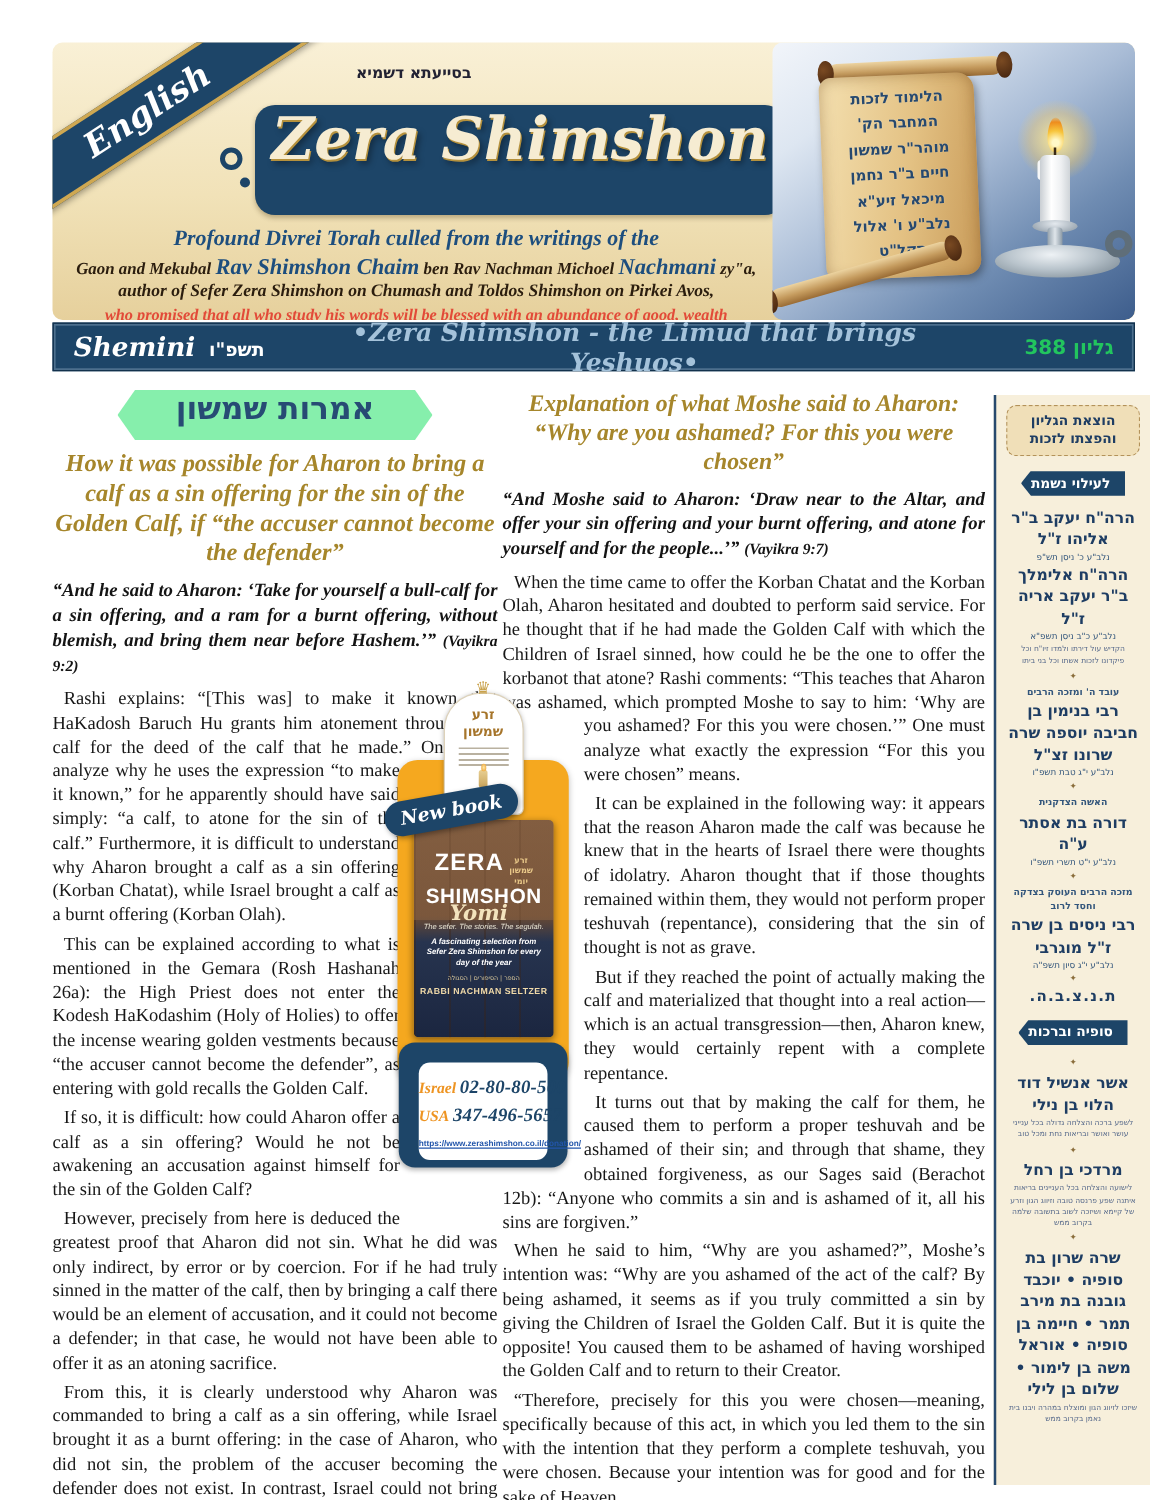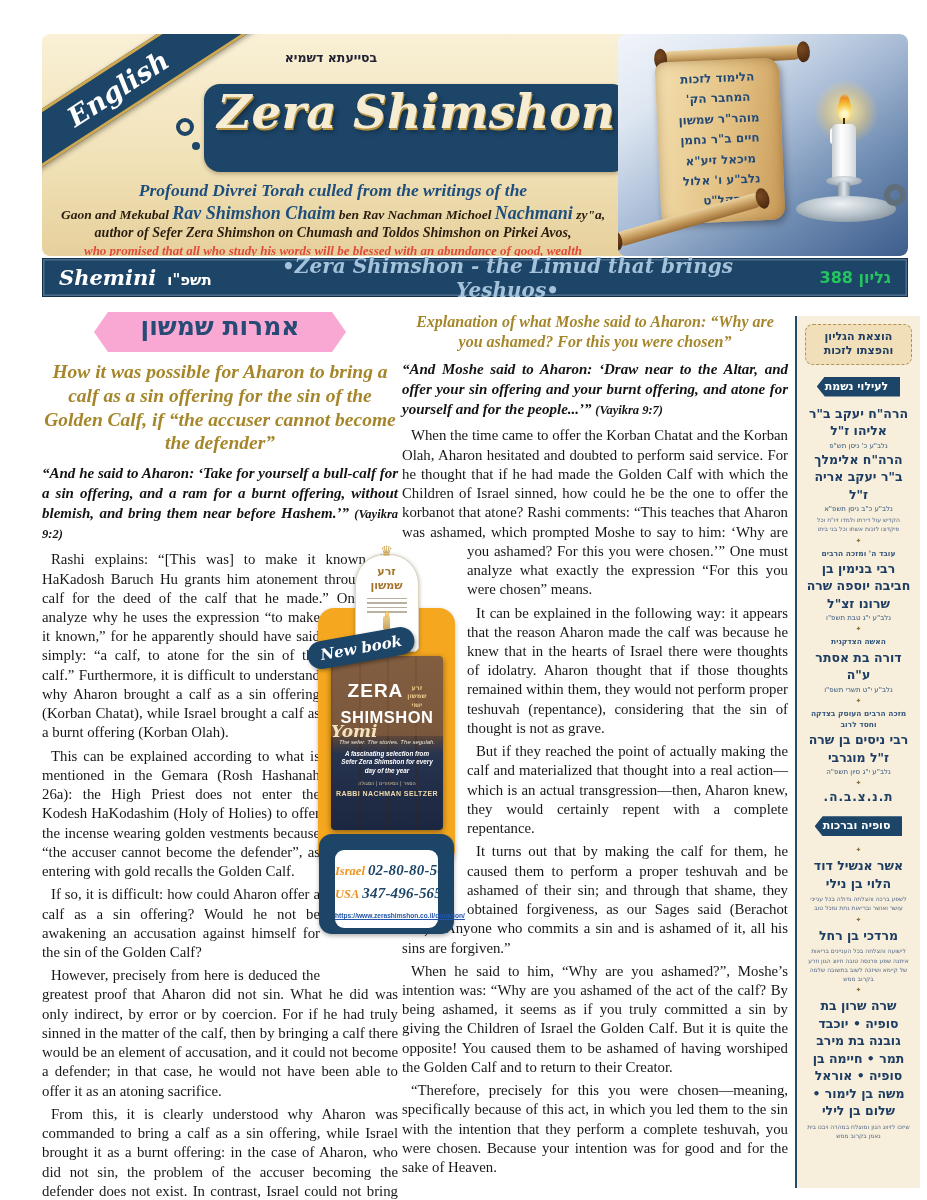--- a/index.html
+++ b/index.html
@@ -83,27 +83,27 @@
   .tb-left { padding-left:16px; width:225px; white-space:nowrap; }
   .tb-parsha { font:italic bold 21px "DejaVu Serif", serif; color:#fff; }
   .tb-year { font:bold 15px "DejaVu Sans", sans-serif; color:#fff; margin-left:7px; }
   .tb-center { flex:1; text-align:center; font:italic bold 20px "DejaVu Serif", serif; color:#a4c2da; }
   .tb-right { width:160px; text-align:right; padding-right:16px; direction:rtl;
               font:bold 16px "DejaVu Sans", sans-serif; color:#22c55e; }
 
   
   .col-left { position:absolute; left:42px; top:310px; width:356px; z-index:1; }
   .col-right { position:absolute; left:402px; top:310px; width:386px; z-index:1; }
-  .plaque { width:252px; height:40px; margin:2px auto 8px; background:#f9a8d4;
+  .plaque { width:252px; height:40px; margin:2px auto 8px; background:#86efac;
             clip-path:polygon(14px 0, calc(100% - 14px) 0, 100% 50%, calc(100% - 14px) 100%, 14px 100%, 0 50%);
             text-align:center; line-height:40px; filter:drop-shadow(0 0 1px #c4ab76);
             font:bold 25px "DejaVu Sans", sans-serif; color:#274b74; direction:rtl; }
   .gold-headline { text-align:center; font:italic bold 19.5px "Liberation Serif", serif;
                    color:#a6862b; line-height:1.22; margin:8px 2px 9px; }
-  .col-right .gold-headline { font-size:16px; margin-top:2px; }
+  .col-right .gold-headline { font-size:19px; margin-top:2px; }
   p.quote { font:italic bold 15px "Liberation Serif", serif; color:#141414;
             text-align:justify; line-height:1.32; margin-bottom:7px; }
   .quote-ref { font:italic 600 12.5px "Liberation Serif", serif; }
   p.body { font-size:14.8px; color:#171717; text-align:justify; line-height:1.3;
            margin-bottom:4px; text-indent:9px; }
   .wrap-spacer-r { float:right; width:70px; height:370px; margin-left:8px; }
   .wrap-spacer-l { float:left; width:56px; height:377px; margin-right:9px; }
 
   
   .ad { position:absolute; left:318px; top:552px; width:137px; height:384px; z-index:5; }
@@ -127,21 +127,21 @@
   .book { position:absolute; left:13px; top:104px; width:112px; height:174px; border-radius:4px;
           overflow:hidden; box-shadow:0 2px 6px rgba(0,0,0,.45); text-align:center;
           background:linear-gradient(180deg,#86604299 0, #86604299 46%, transparent 46%),
                      repeating-linear-gradient(90deg, rgba(60,34,16,.35) 0 2px, transparent 2px 28px),
                      linear-gradient(180deg,#7d5a3e 0%, #6a4a33 44%, #27344f 56%, #1b2640 100%); }
   .bk-pad { padding-top:26px; }
   .bk-row { display:flex; justify-content:center; align-items:flex-start; gap:4px; }
   .bk-title1 { font:bold 19px "Liberation Sans", sans-serif; color:#fff; letter-spacing:1px; line-height:.9; }
   .bk-heb { font:bold 6.5px "DejaVu Sans", sans-serif; color:#e8c788; direction:rtl; line-height:1.3; padding-top:2px; }
   .bk-title2 { font:bold 16.5px "Liberation Sans", sans-serif; color:#fff; letter-spacing:.5px; line-height:1.05; }
-  .bk-script { font:italic bold 17px "DejaVu Serif", serif; color:#f3e3bd; margin-top:-6px; text-align:left; padding-right:8px; }
+  .bk-script { font:italic bold 17px "DejaVu Serif", serif; color:#f3e3bd; margin-top:-6px; text-align:center; padding-right:8px; }
   .bk-tagline { font:italic 6px "Liberation Sans", sans-serif; color:#e8e3d2; margin-top:-2px; }
   .bk-desc { font:italic bold 6.3px "Liberation Sans", sans-serif; color:#fff; line-height:1.35; margin-top:5px; padding:0 8px; }
   .bk-hebsmall { font:5px "DejaVu Sans", sans-serif; color:#d8c79a; margin-top:5px; direction:rtl; }
   .bk-author { font:bold 7px "Liberation Sans", sans-serif; color:#f0d9a8; letter-spacing:.4px; margin-top:4px; }
   .ad-contact { position:absolute; left:1px; top:282px; width:135px; height:100px; background:#1d4568;
                 border-radius:13px; padding:16px; box-shadow:0 2px 4px rgba(0,0,0,.3); }
   .ad-contact-inner { background:#fff; border-radius:9px; height:78px; text-align:center; padding-top:8px; }
   .ph-row { line-height:1.45; white-space:nowrap; }
   .ph-label { font:italic bold 12.5px "Liberation Serif", serif; color:#ee9422; margin-right:3px; }
   .ph-num { font:italic bold 15px "Liberation Serif", serif; color:#1d4568; letter-spacing:.2px; }

